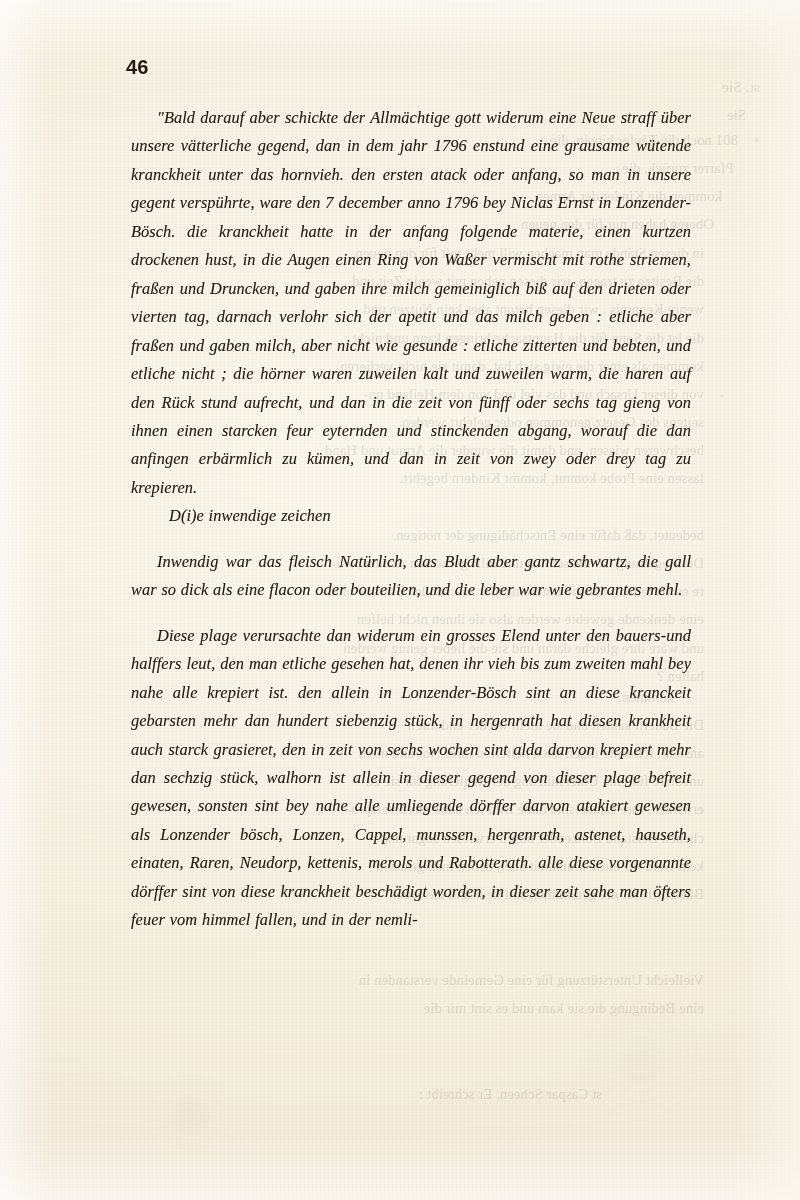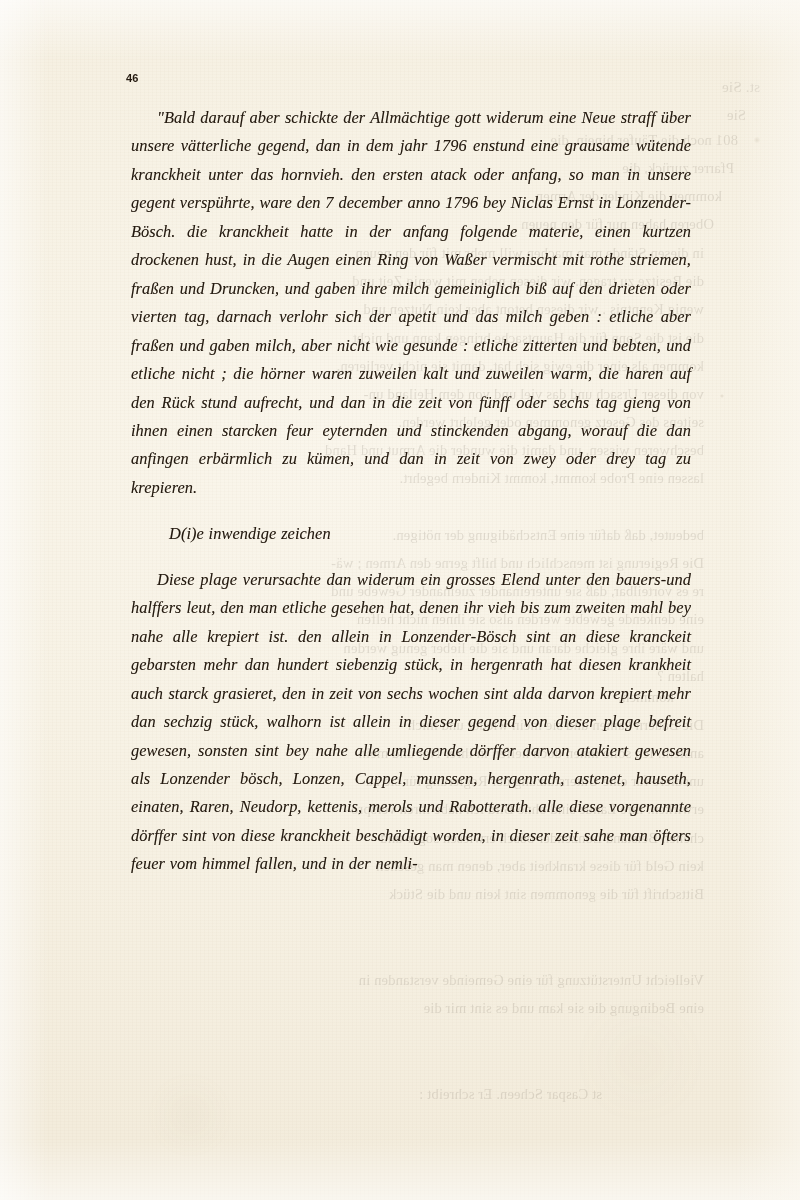--- a/index.html
+++ b/index.html
@@ -75,24 +75,24 @@
     letter-spacing: .15px;
   }
   #bleed .bl-head {
     font-size: 15.2px;
   }
 
   
   #folio {
     position: absolute;
     left: 126px;
-    top: 72px;
+    top: 56px;
     font-family: "Liberation Sans", sans-serif;
     font-weight: 700;
-    font-size: 11px;
+    font-size: 20px;
     color: #241a10;
     letter-spacing: .2px;
   }
 
   #column {
     position: absolute;
     left: 131px;
     top: 104px;
     width: 560px;
   }
@@ -107,21 +107,20 @@
     text-align-last: left;
     word-spacing: 0.6px;
     letter-spacing: 0.05px;
     -webkit-font-smoothing: antialiased;
   }
   .para.indent { text-indent: 26px; }
   .para.gap    { margin-top: 17px; }
   .para.subhead {
     text-indent: 38px;
     text-align: left;
-    margin-top: 18px;
   }
   
   #column { text-shadow: 0 0 0.55px rgba(36,26,16,0.33); }
 </style>
 </head>
 <body>
 
 <div id="page">
 
   <div id="bleed">
@@ -161,16 +160,17 @@
 
   <div id="paper-blotches"></div>
   <div id="paper-grain"></div>
   <div id="paper-vignette"></div>
 
   <div id="folio">46</div>
 
   <div id="column">
       <p class="para indent">"Bald darauf aber schickte der Allmächtige gott widerum eine Neue straff über unsere vätterliche gegend, dan in dem jahr 1796 enstund eine grausame wütende kranckheit unter das hornvieh. den ersten atack oder anfang, so man in unsere gegent verspührte, ware den 7 december anno 1796 bey Niclas Ernst in Lonzender-Bösch. die kranckheit hatte in der anfang folgende materie, einen kurtzen drockenen hust, in die Augen einen Ring von Waßer vermischt mit rothe striemen, fraßen und Druncken, und gaben ihre milch gemeiniglich biß auf den drieten oder vierten tag, darnach verlohr sich der apetit und das milch geben : etliche aber fraßen und gaben milch, aber nicht wie gesunde : etliche zitterten und bebten, und etliche nicht ; die hörner waren zuweilen kalt und zuweilen warm, die haren auf den Rück stund aufrecht, und dan in die zeit von fünff oder sechs tag gieng von ihnen einen starcken feur eyternden und stinckenden abgang, worauf die dan anfingen erbärmlich zu kümen, und dan in zeit von zwey oder drey tag zu krepieren.</p>
       <p class="para subhead">D(i)e inwendige zeichen</p>
+      <p class="para indent gap">Inwendig war das fleisch Natürlich, das Bludt aber gantz schwartz, die gall war so dick als eine flacon oder bouteilien, und die leber war wie gebrantes mehl.</p>
       <p class="para indent gap">Diese plage verursachte dan widerum ein grosses Elend unter den bauers-und halffers leut, den man etliche gesehen hat, denen ihr vieh bis zum zweiten mahl bey nahe alle krepiert ist. den allein in Lonzender-Bösch sint an diese kranckeit gebarsten mehr dan hundert siebenzig stück, in hergenrath hat diesen krankheit auch starck grasieret, den in zeit von sechs wochen sint alda darvon krepiert mehr dan sechzig stück, walhorn ist allein in dieser gegend von dieser plage befreit gewesen, sonsten sint bey nahe alle umliegende dörffer darvon atakiert gewesen als Lonzender bösch, Lonzen, Cappel, munssen, hergenrath, astenet, hauseth, einaten, Raren, Neudorp, kettenis, merols und Rabotterath. alle diese vorgenannte dörffer sint von diese kranckheit beschädigt worden, in dieser zeit sahe man öfters feuer vom himmel fallen, und in der nemli-</p>
     </div>
 
 </div>
 
 </body></html>

